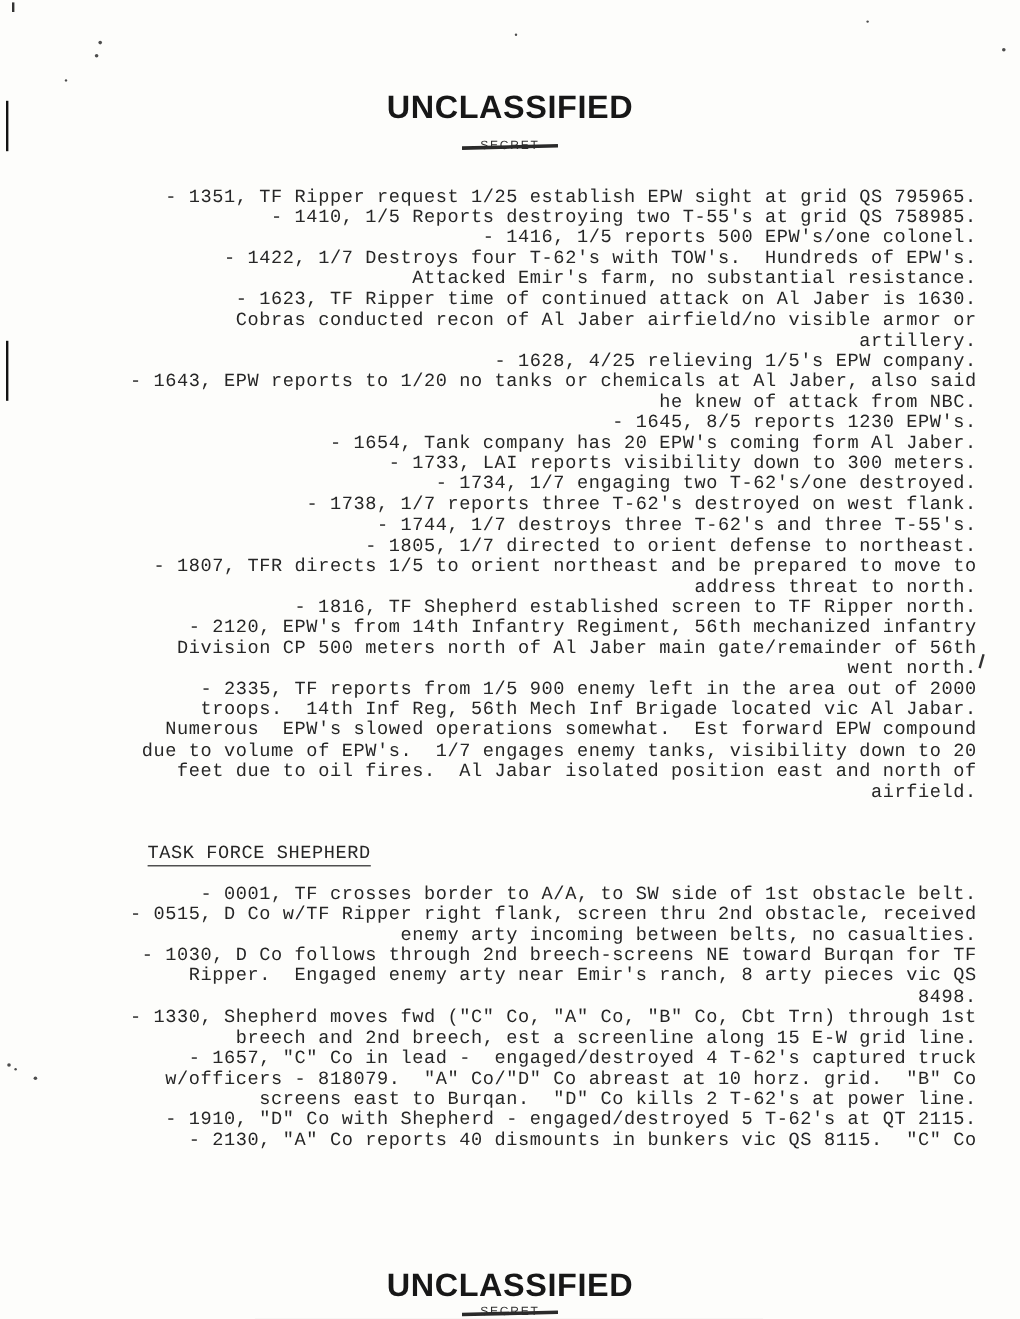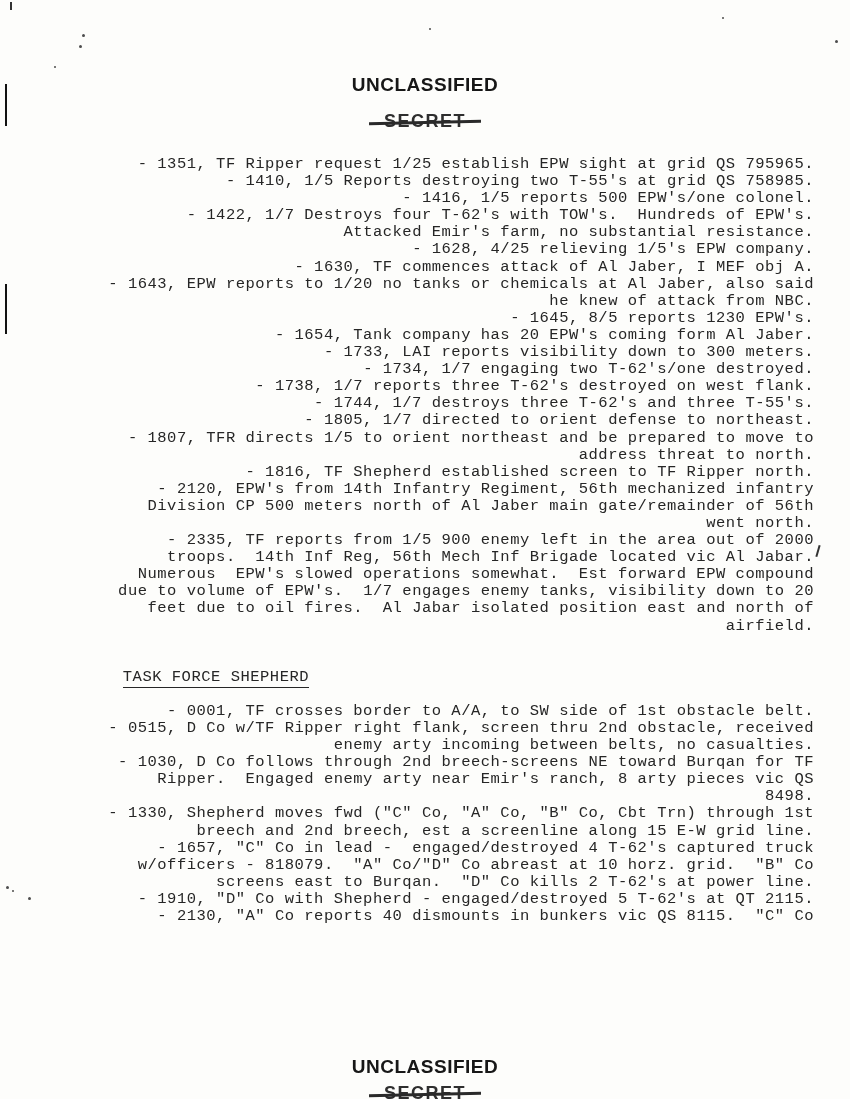--- a/index.html
+++ b/index.html
@@ -15,41 +15,41 @@
     font-family: "Liberation Mono", "DejaVu Sans Mono", monospace;
     color: #262626;
   }
 
   .classification {
     position: absolute;
     left: 0; right: 0;
     text-align: center;
     font-family: "Liberation Sans", "DejaVu Sans", sans-serif;
     font-weight: bold;
-    font-size: 19px;
+    font-size: 27px;
     letter-spacing: 0.5px;
     color: #171717;
   }
   .classification.top { top: 74px; }
   .classification.bottom { top: 1056px; }
 
   .struck-line {
     position: absolute;
     left: 0; right: 0;
     text-align: center;
   }
   .struck-line.top { top: 111px; }
   .struck-line.bottom { top: 1083px; }
 
   .struck {
     position: relative;
     display: inline-block;
     font-family: "Liberation Sans", "DejaVu Sans", sans-serif;
-    font-weight: bold;
-    font-size: 18px;
+    font-weight: normal;
+    font-size: 10px;
     letter-spacing: 1.5px;
     color: #2e2e2e;
   }
   .struck::after {
     content: "";
     position: absolute;
     left: -15px; right: -15px;
     top: 46%;
     height: 3px;
     background: #2a2a2a;
@@ -106,22 +106,24 @@
     <span class="struck">SECRET</span>
   </div>
 
   <div class="body-text">
     <div>
         <div class="entry">- 1351, TF Ripper request 1/25 establish EPW sight at grid QS 795965.</div>
         <div class="entry">- 1410, 1/5 Reports destroying two T-55's at grid QS 758985.</div>
         <div class="entry">- 1416, 1/5 reports 500 EPW's/one colonel.</div>
         <div class="entry">- 1422, 1/7 Destroys four T-62's with TOW's.  Hundreds of EPW's.
   Attacked Emir's farm, no substantial resistance.</div>
+        <div class="entry">- 1623, TF Ripper time of continued attack on Al Jaber is 1630.
+  Cobras conducted recon of Al Jaber airfield/no visible armor or
+  artillery.</div>
         <div class="entry">- 1628, 4/25 relieving 1/5's EPW company.</div>
-        <div class="entry">- 1630, TF commences attack of Al Jaber, I MEF obj A.</div>
         <div class="entry">- 1643, EPW reports to 1/20 no tanks or chemicals at Al Jaber, also said
   he knew of attack from NBC.</div>
         <div class="entry">- 1645, 8/5 reports 1230 EPW's.</div>
         <div class="entry">- 1654, Tank company has 20 EPW's coming form Al Jaber.</div>
         <div class="entry">- 1733, LAI reports visibility down to 300 meters.</div>
         <div class="entry">- 1734, 1/7 engaging two T-62's/one destroyed.</div>
         <div class="entry">- 1738, 1/7 reports three T-62's destroyed on west flank.</div>
         <div class="entry">- 1744, 1/7 destroys three T-62's and three T-55's.</div>
         <div class="entry">- 1805, 1/7 directed to orient defense to northeast.</div>
         <div class="entry">- 1807, TFR directs 1/5 to orient northeast and be prepared to move to

